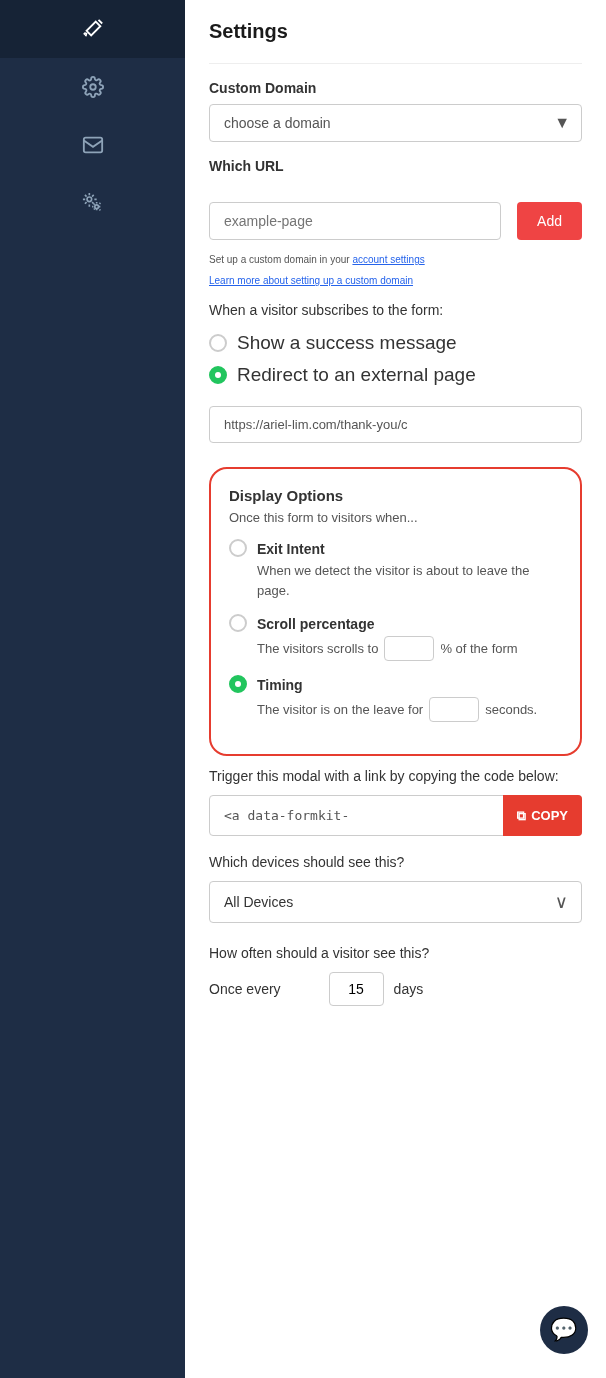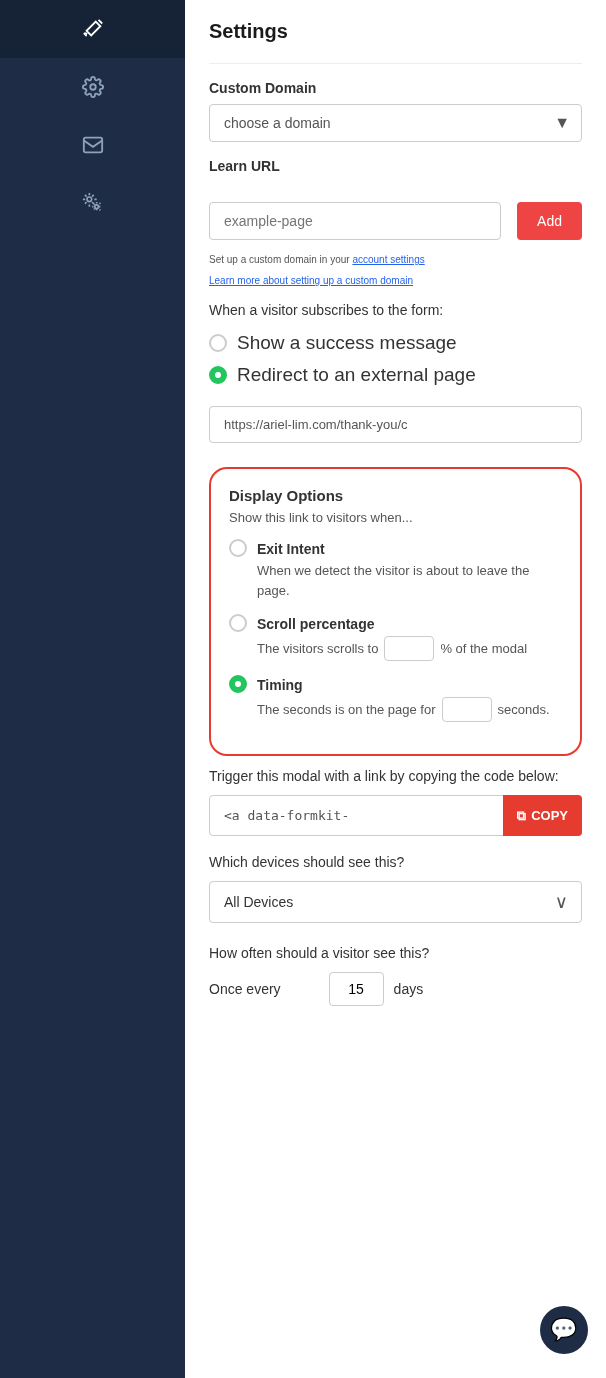--- a/index.html
+++ b/index.html
@@ -414,21 +414,21 @@
   
   <div class="section-label">Custom Domain</div>
   <div class="dropdown-wrapper">
     <select>
       <option>choose a domain</option>
     </select>
     <span class="dropdown-chevron">▼</span>
   </div>
 
   
-  <div class="section-label">Learn URL</div>
+  <div class="section-label">Which URL</div>
   <div class="url-row">
     <input class="url-input" type="text" placeholder="example-page" style="">
     <button class="add-btn">Add</button>
   </div>
 
   
   <p class="helper-text">
     Set up a custom domain in your <a href="#">account settings</a>
   </p>
   <p class="helper-text">
@@ -447,49 +447,49 @@
       <div class="radio-circle selected"></div>
       <span class="radio-label">Redirect to an external page</span>
     </div>
   </div>
 
   <input class="redirect-input" type="text" value="https://ariel-lim.com/thank-you/c" style="">
 
   
   <div class="display-options-box">
     <div class="display-options-title">Display Options</div>
-    <div class="display-options-subtitle">Show this link to visitors when...</div>
+    <div class="display-options-subtitle">Once this form to visitors when...</div>
 
     <div class="display-option">
       <div class="display-option-header">
         <div class="radio-circle"></div>
         <span class="display-option-label">Exit Intent</span>
       </div>
       <div class="display-option-desc">When we detect the visitor is about to leave the page.</div>
     </div>
 
     <div class="display-option">
       <div class="display-option-header">
         <div class="radio-circle"></div>
         <span class="display-option-label">Scroll percentage</span>
       </div>
       <div class="scroll-row">
         <span>The visitors scrolls to</span>
         <input class="small-input" type="text" value="" style="">
-        <span>% of the modal</span>
+        <span>% of the form</span>
       </div>
     </div>
 
     <div class="display-option">
       <div class="display-option-header">
         <div class="radio-circle selected"></div>
         <span class="display-option-label">Timing</span>
       </div>
       <div class="scroll-row">
-        <span>The seconds is on the page for</span>
+        <span>The visitor is on the leave for</span>
         <input class="small-input" type="text" value="99" style="">
         <span>seconds.</span>
       </div>
     </div>
   </div>
 
   
   <p class="section-text">Trigger this modal with a link by copying the code below:</p>
   <div class="copy-row">
     <input class="code-input" type="text" value="&lt;a data-formkit-" style="">

